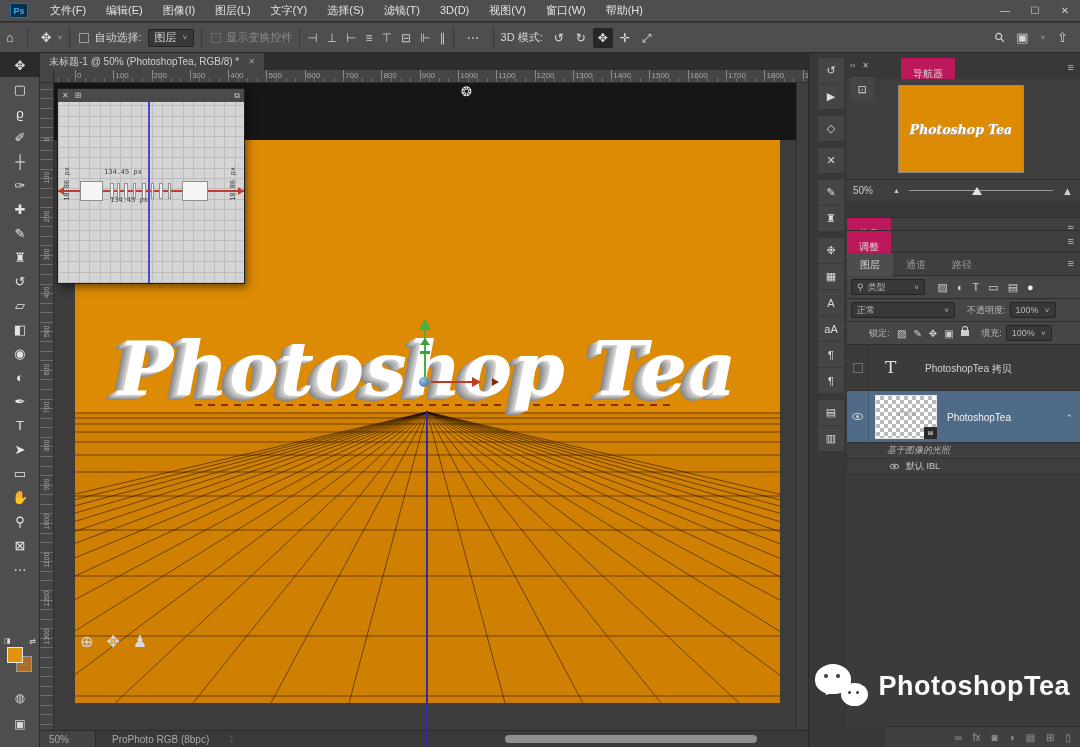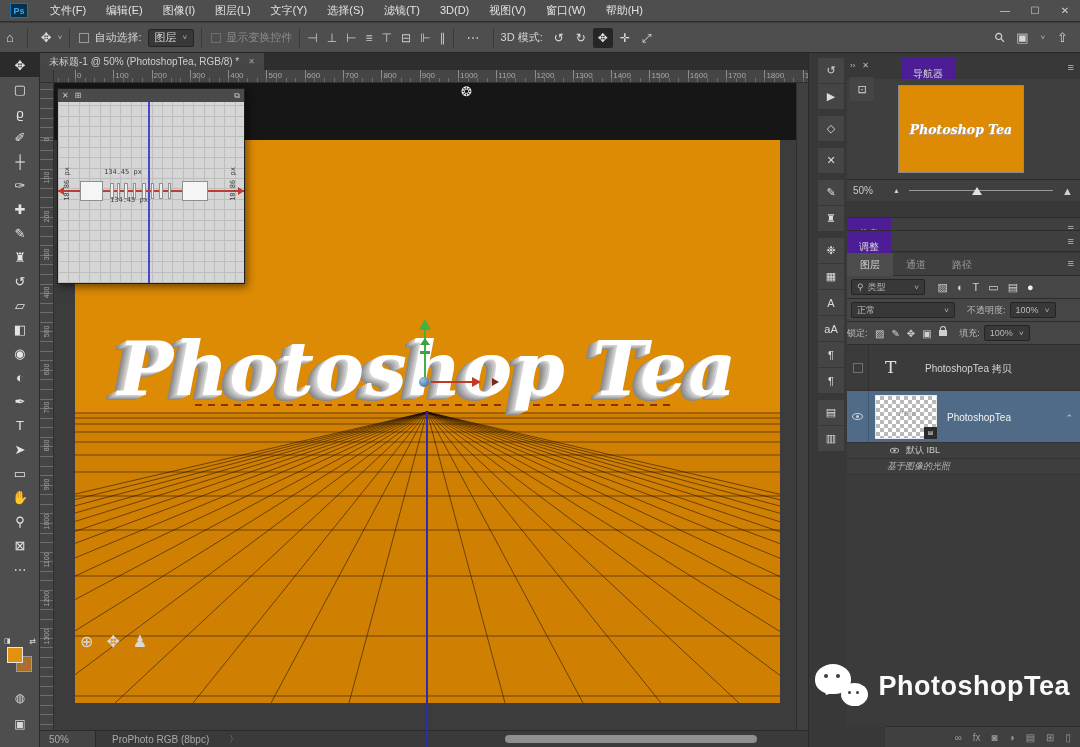--- a/index.html
+++ b/index.html
@@ -99,21 +99,21 @@
   #blue-line{position:absolute;left:426px;top:412px;width:2px;height:335px;background:#2b2bb4;z-index:40}
 
   
   #dock{position:absolute;left:808px;top:53px;width:272px;height:694px;background:#383838;border-left:1px solid #292929}
   #strip{position:absolute;left:9px;top:5px;width:27px}
   .strip-cell{width:26px;height:25px;margin-bottom:1px;background:#454545;display:flex;align-items:center;justify-content:center;font-size:11px;color:#dcdcdc}
   .strip-cell.gap{margin-top:7px}
   #panels{position:absolute;left:38px;top:0;width:234px;height:694px}
   #dock-mini{position:absolute;left:3px;top:8px;font-size:8px;color:#c0c0c0;display:flex;gap:7px;z-index:2}
   #dock-mini-cell{position:absolute;left:3px;top:24px;width:24px;height:24px;background:#454545;display:flex;align-items:center;justify-content:center;font-size:11px;color:#d8d8d8;z-index:2}
-  .ptab{background:#4c1d95;height:21px;padding:16px 12px;font-size:10px;color:#d5d5d5;display:inline-flex;align-items:center}
+  .ptab{background:#be185d;height:21px;padding:16px 12px;font-size:10px;color:#d5d5d5;display:inline-flex;align-items:center}
   .pmenu{position:absolute;right:7px;font-size:11px;color:#bdbdbd}
   #nav-tab-row{position:absolute;left:0;top:5px;width:234px;height:21px}
   #nav-tab{position:absolute;left:54px;top:0}
   #nav-menu{top:3px}
   #nav-body{position:absolute;left:0;top:26px;width:234px;height:100px;background:#3f3f3f}
   #nav-thumb{position:absolute;left:51px;top:6px;width:126px;height:88px;background:#dd8a04;border:1px solid #8a8a8a}
   #nav-thumb-text{width:100%;height:100%;display:flex;align-items:center;justify-content:center;font-family:"DejaVu Serif",serif;font-style:italic;font-weight:bold;font-size:12.5px;color:#fff;text-shadow:-1px 1px 0 #a9a9a9;white-space:nowrap}
   #nav-zoom-row{position:absolute;left:0;top:126px;width:234px;height:22px;background:#3f3f3f;border-top:1px solid #2d2d2d;display:flex;align-items:center;font-size:10px;color:#c9c9c9}
   #nav-zoom-val{margin-left:6px;width:30px}
   .mtn-s{font-size:7px;margin-left:10px;color:#cfcfcf}
@@ -544,21 +544,21 @@
           <span class="caret" style="margin-left:auto">˅</span>
         </span>
         <span style="margin-left:12px">不透明度:</span>
         <span class="dd small" style="margin-left:4px;width:46px">
           <span>100%</span>
           <span class="caret" style="margin-left:auto">˅</span>
         </span>
       </div>
 
       <div class="prow" id="lock-row">
-        <span style="margin-left:0">锁定:</span>
+        <span style="margin-left:22px">锁定:</span>
         <span style="margin-left:4px">
           
         <span class="lk-ic">▨</span><span class="lk-ic">✎</span><span class="lk-ic">✥</span><span class="lk-ic">▣</span></span>
         <span class="lockicon"></span>
         <span style="margin-left:8px">填充:</span>
         <span class="dd small" style="margin-left:4px;width:46px">
           <span>100%</span>
           <span class="caret" style="margin-left:auto">˅</span>
         </span>
       </div>
@@ -576,25 +576,25 @@
               <span class="eye"></span>
             </div>
           <div class="thumb3d">
             <span class="thumb-mini-text">PTea</span>
             <span class="thumb-badge">⧈</span>
           </div>
           <span class="lname">PhotoshopTea</span>
           <span class="expand-chev">⌃</span>
         </div>
         <div class="subrow">
+          <span style="margin-left:40px;font-style:italic;color:#b5b5b5">基于图像的光照</span>
+        </div>
+        <div class="subrow">
           <span class="eye" style="margin-left:42px"></span>
           <span style="margin-left:6px">默认 IBL</span>
-        </div>
-        <div class="subrow">
-          <span style="margin-left:40px;font-style:italic;color:#b5b5b5">基于图像的光照</span>
         </div>
       </div>
 
       <div id="dock-footer">
 
       <span>∞</span>
           <span>fx</span>
           <span>◙</span>
           <span>◑</span>
           <span>▤</span>

